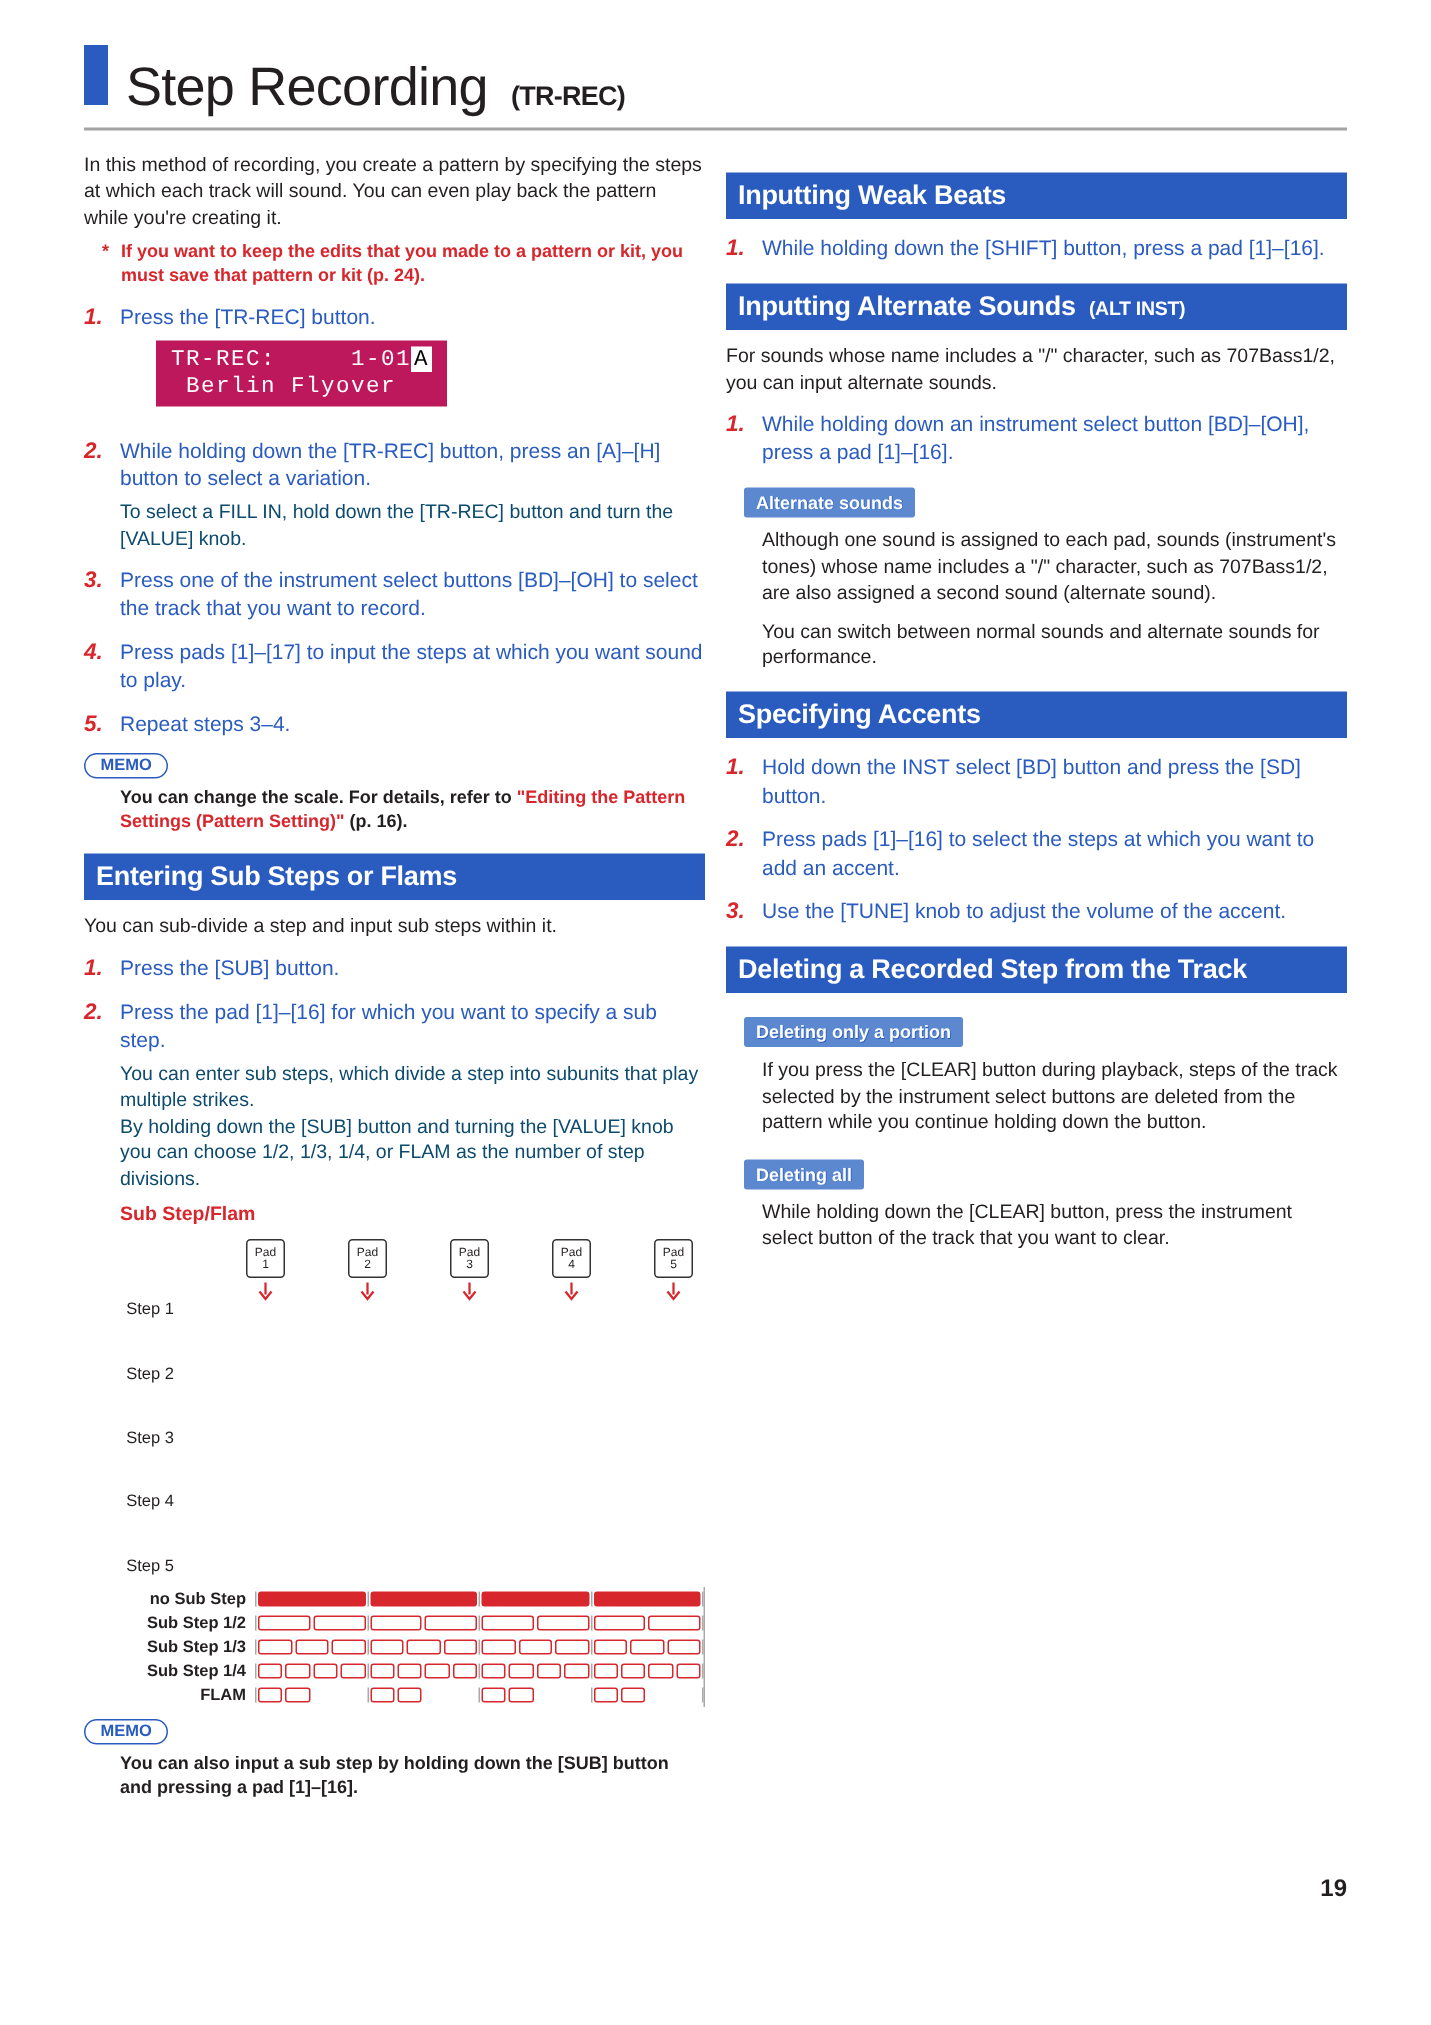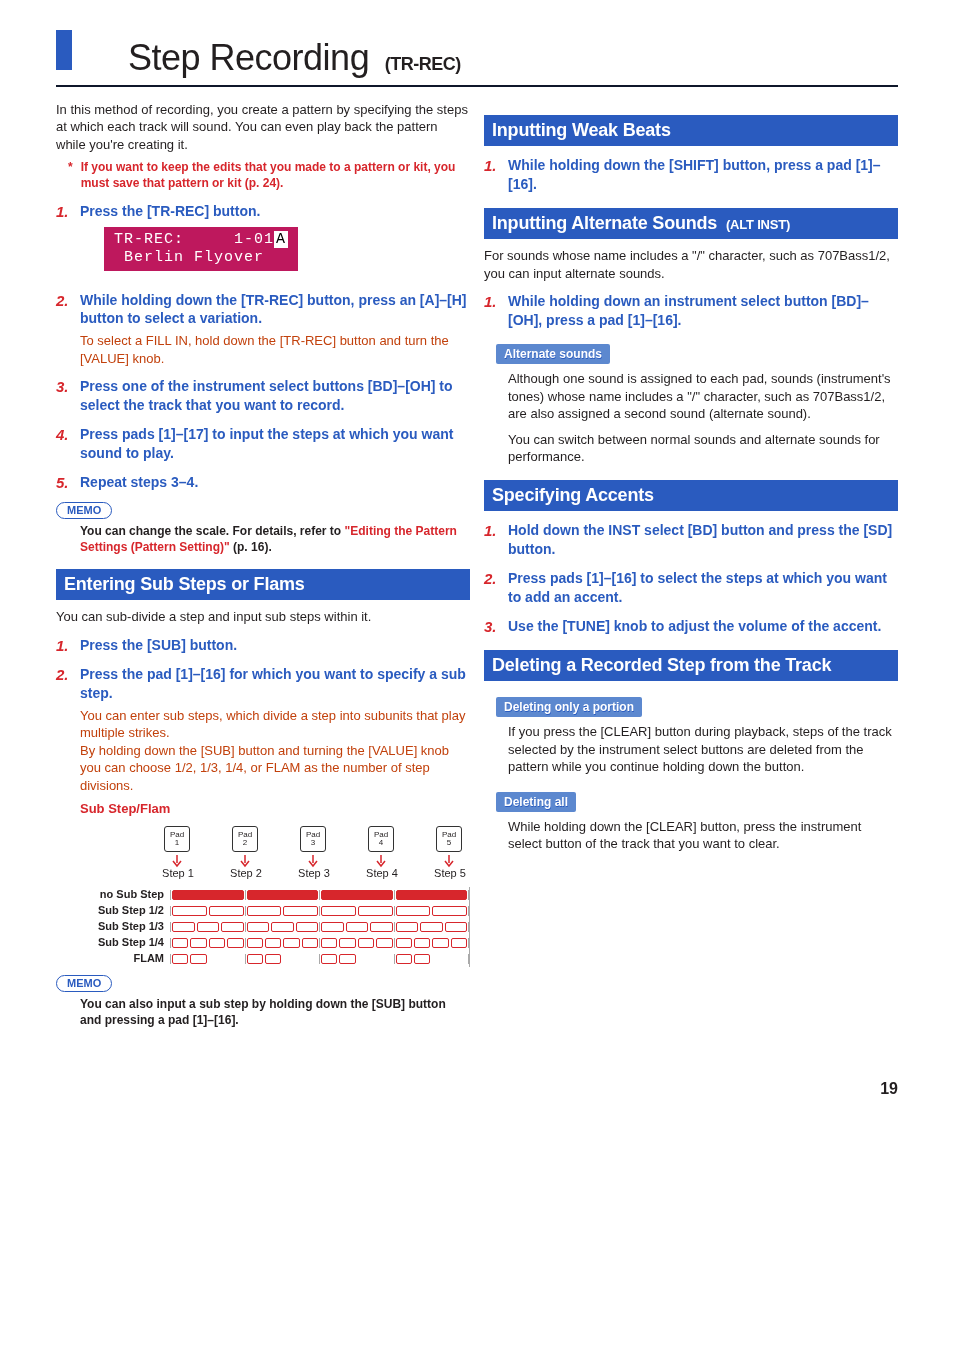--- a/index.html
+++ b/index.html
@@ -6,50 +6,50 @@
   body {
     font-family: "Myriad Pro", "Segoe UI", Arial, sans-serif;
     font-size: 13px;
     color: #231f20;
     width: 954px;
     margin: 0 auto;
     padding: 30px 56px 30px 56px;
     line-height: 1.35;
     background: #fff;
   }
-  .page-title { border-bottom: 2px solid #0f172a; padding-bottom: 2px; margin-bottom: 14px; display: flex; align-items: baseline; gap: 44px; }
+  .page-title { border-bottom: 2px solid #a3a3a3; padding-bottom: 2px; margin-bottom: 14px; display: flex; align-items: baseline; }
   .page-title .bar { display:inline-block; width: 16px; height: 40px; background: #2a5bbf; margin-right: 12px; }
   .page-title h1 { font-size: 36px; font-weight: 400; letter-spacing: -0.5px; display: inline; }
   .page-title .sub { font-size: 18px; font-weight: 700; margin-left: 6px; }
   .columns { display: flex; gap: 14px; }
   .col { flex: 1 1 0; min-width: 0; }
   p { margin: 0 0 6px 0; }
   .asterisk-block { display:flex; gap:8px; color:#d7262c; font-weight:700; font-size:12px; margin:6px 0 10px 12px; }
   .asterisk-block .star { flex:0 0 auto; }
   ol.steps { list-style: none; counter-reset: step; }
   ol.steps > li { counter-increment: step; margin: 10px 0 6px 0; padding-left: 24px; position: relative; }
   ol.steps > li::before { content: counter(step) "."; position:absolute; left:0; top:0; color:#d7262c; font-weight:700; font-size:15px; font-style: italic;}
-  ol.steps > li .step-head { color:#2a5bbf; font-weight:700; font-size:14px; line-height:1.35; }
-  ol.steps > li .step-body { font-size:13px; color:#c2410c; margin-top:4px; margin-left:0; }
+  ol.steps > li .step-head { color:#2a5bbf; font-weight:400; font-size:14px; line-height:1.35; }
+  ol.steps > li .step-body { font-size:13px; color:#0c4a6e; margin-top:4px; margin-left:0; }
   .lcd { background:#be185d; color:#fff; font-family:"Courier New",monospace; font-weight:400; letter-spacing:1px; display:inline-block; padding:4px 10px; margin:6px 0 10px 24px; line-height:1.2; white-space:pre; font-size:15px;}
   .memo-badge { display:inline-block; border:1.5px solid #2a5bbf; color:#2a5bbf; border-radius: 999px; padding:0 10px; font-size:11px; font-weight:700; margin-top:4px;}
   .memo-body { font-size:12px; font-weight:700; margin:4px 0 10px 24px; }
   .memo-body .link { color:#d7262c; }
   .section-bar { background:#2a5bbf; color:#fff; font-weight:700; font-size:18px; padding:3px 19px 4px 8px; margin:14px 0 8px 0; letter-spacing:-0.2px;}
   .section-bar .sub { font-size:13px; font-weight:700; margin-left:4px;}
   .callout-label { display:inline-block; background:#5c88cf; color:#fff; font-size:12px; font-weight:700; padding:2px 8px; border-radius:2px; margin:8px 0 6px 12px; text-shadow: 0.5px 0.5px 0 #2a5bbf;}
   .callout-body { font-size:13px; margin:0 0 8px 24px; }
   .red-sub { color:#d7262c; font-weight:700; font-size:13px; margin:6px 0 4px 24px;}
   
   .diagram { margin:8px 0 4px 24px; }
   .padrow { display:flex; justify-content:flex-end; gap:38px; padding-right:6px; }
   .padbox { width:30px; text-align:left; }
   .padbox .pad { border:1px solid #333; border-radius:3px; height:26px; width:26px; margin:0 auto 2px auto; display:flex; flex-direction:column; align-items:center; justify-content:center; font-size:8px; line-height:1;}
   .padbox svg { display:block; margin:0 auto;}
-  .steprow { display:flex; justify-content:flex-end; gap:28px; padding-right:0; font-size:11px; margin-top:-2px;}
+  .steprow { display:flex; justify-content:flex-end; gap:28px; padding-right:0; font-size:11px; margin-top:-2px;flex-direction:column;}
   .steprow span{ width:40px; text-align:center;}
   .grid { margin-top:6px; }
   .grid-row { display:flex; align-items:center; font-size:11px; font-weight:700; height:16px;}
   .grid-row .label { width:90px; text-align:right; padding-right:6px; flex:0 0 auto;}
   .grid-row .cells { display:flex; flex:1 1 auto; }
   .grid-row .group { flex:1 1 0; display:flex; gap:2px; padding:0 1px; border-left:1px solid #aaa; }
   .grid-row:first-of-type .group { }
   .groups-border { border-right:1px solid #aaa; }
   .cell { flex:1 1 0; height:10px; border:1px solid #d7262c; border-radius:2px;}
   .cell.full { background:#d7262c;}

